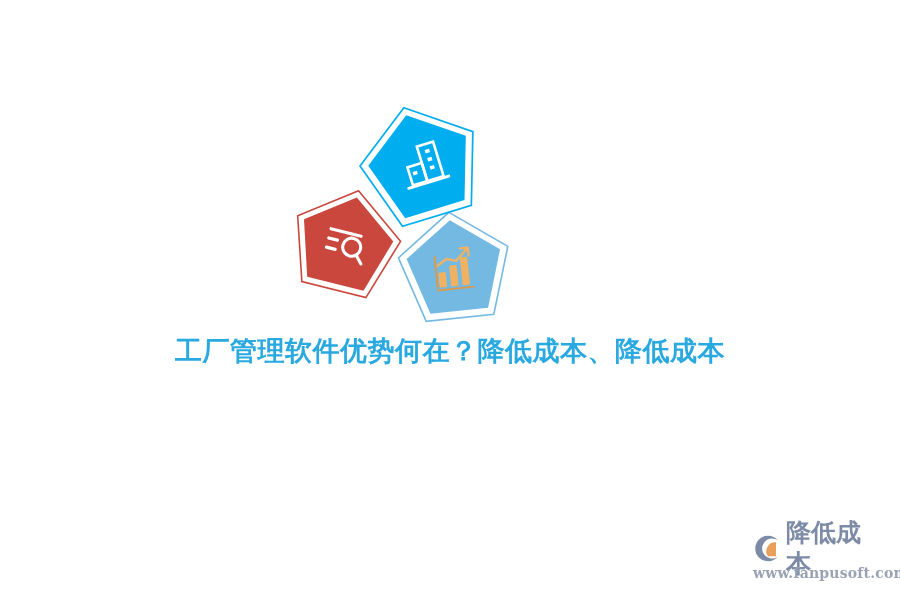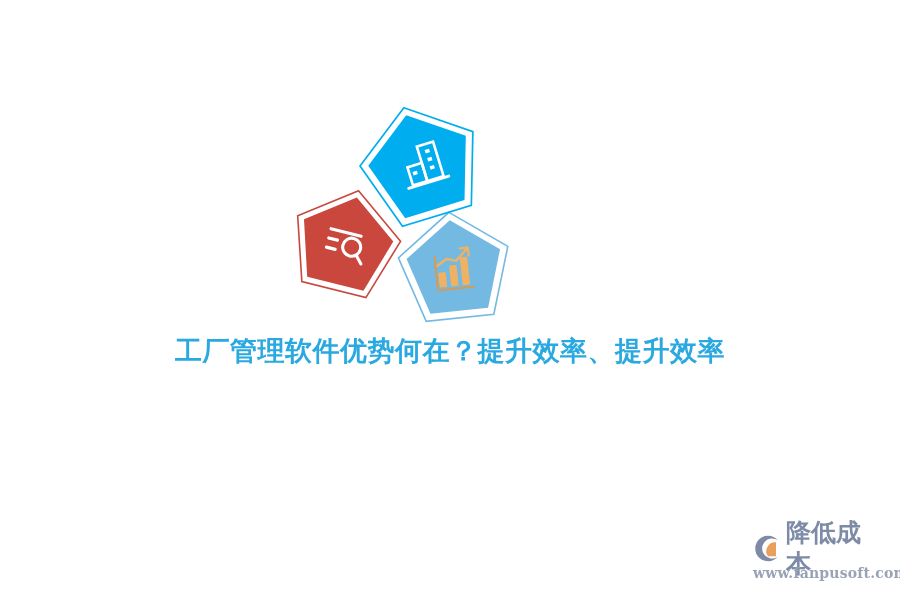--- a/index.html
+++ b/index.html
@@ -151,21 +151,21 @@
           <rect x="-10.5" y="3" width="4.5" height="3.6" fill="#FFFFFF"></rect>
 
           <line x1="-19" y1="17.5" x2="23" y2="17.5" stroke="#FFFFFF" stroke-width="2.8" stroke-linecap="round"></line>
         </g>
       </g>
 
     </svg>
   </div>
 
   <div class="title-block">
-    <span class="title-line">工厂管理软件优势何在？提升效率、提升效率</span>
+    <span class="title-line">工厂管理软件优势何在？降低成本、降低成本</span>
   </div>
 
   <div class="logo-wrap">
     <div class="logo-row">
       <svg class="logo-mark" viewBox="0 0 40 40" xmlns="http://www.w3.org/2000/svg">
         <path d="M33 9 A16.5 16.5 0 1 0 33 31 A13 13 0 1 1 33 9 Z" fill="#7D8BA6"></path>
         <path d="M31 12 A11.5 11.5 0 0 0 20.5 30 L31 30 Z" fill="#E8A05A"></path>
         <path d="M20.5 30 L31 30 L31 12 Z" fill="#FFFFFF" opacity="0"></path>
       </svg>
       <span class="logo-name">降低成本</span>

